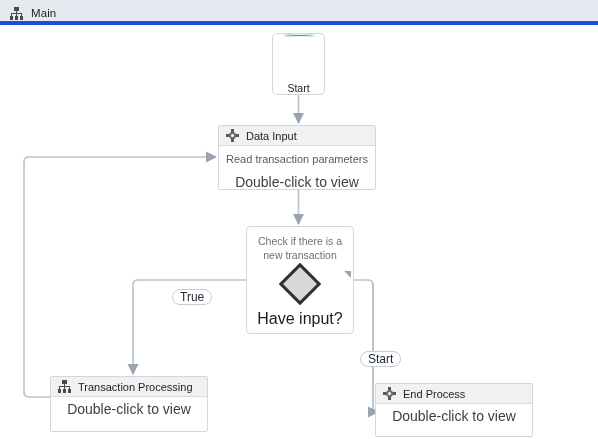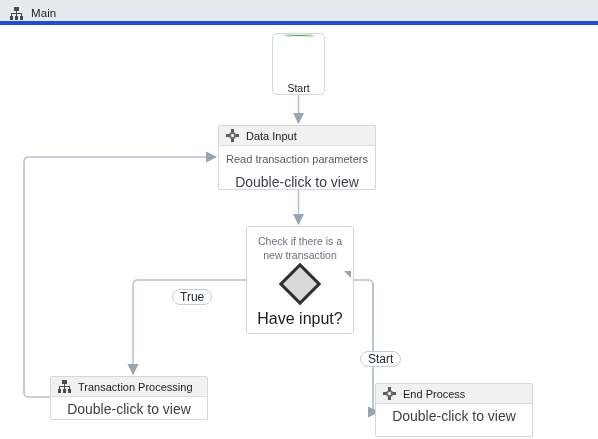--- a/index.html
+++ b/index.html
@@ -215,21 +215,21 @@
     position: absolute;
     right: 2px; top: 44px;
     width: 0; height: 0;
     border-top: 7px solid #9aa3b0;
     border-left: 7px solid transparent;
   }
 
   
   #node-transaction {
     left: 50px; top: 351px;
-    width: 158px; height: 44px;
+    width: 158px; height: 56px;
   }
   #node-transaction .node-body { height: 23px; }
 
   
   #node-end {
     left: 375px; top: 358px;
     width: 158px; height: 54px;
   }
   #node-end .node-body { height: 23px; }
 

